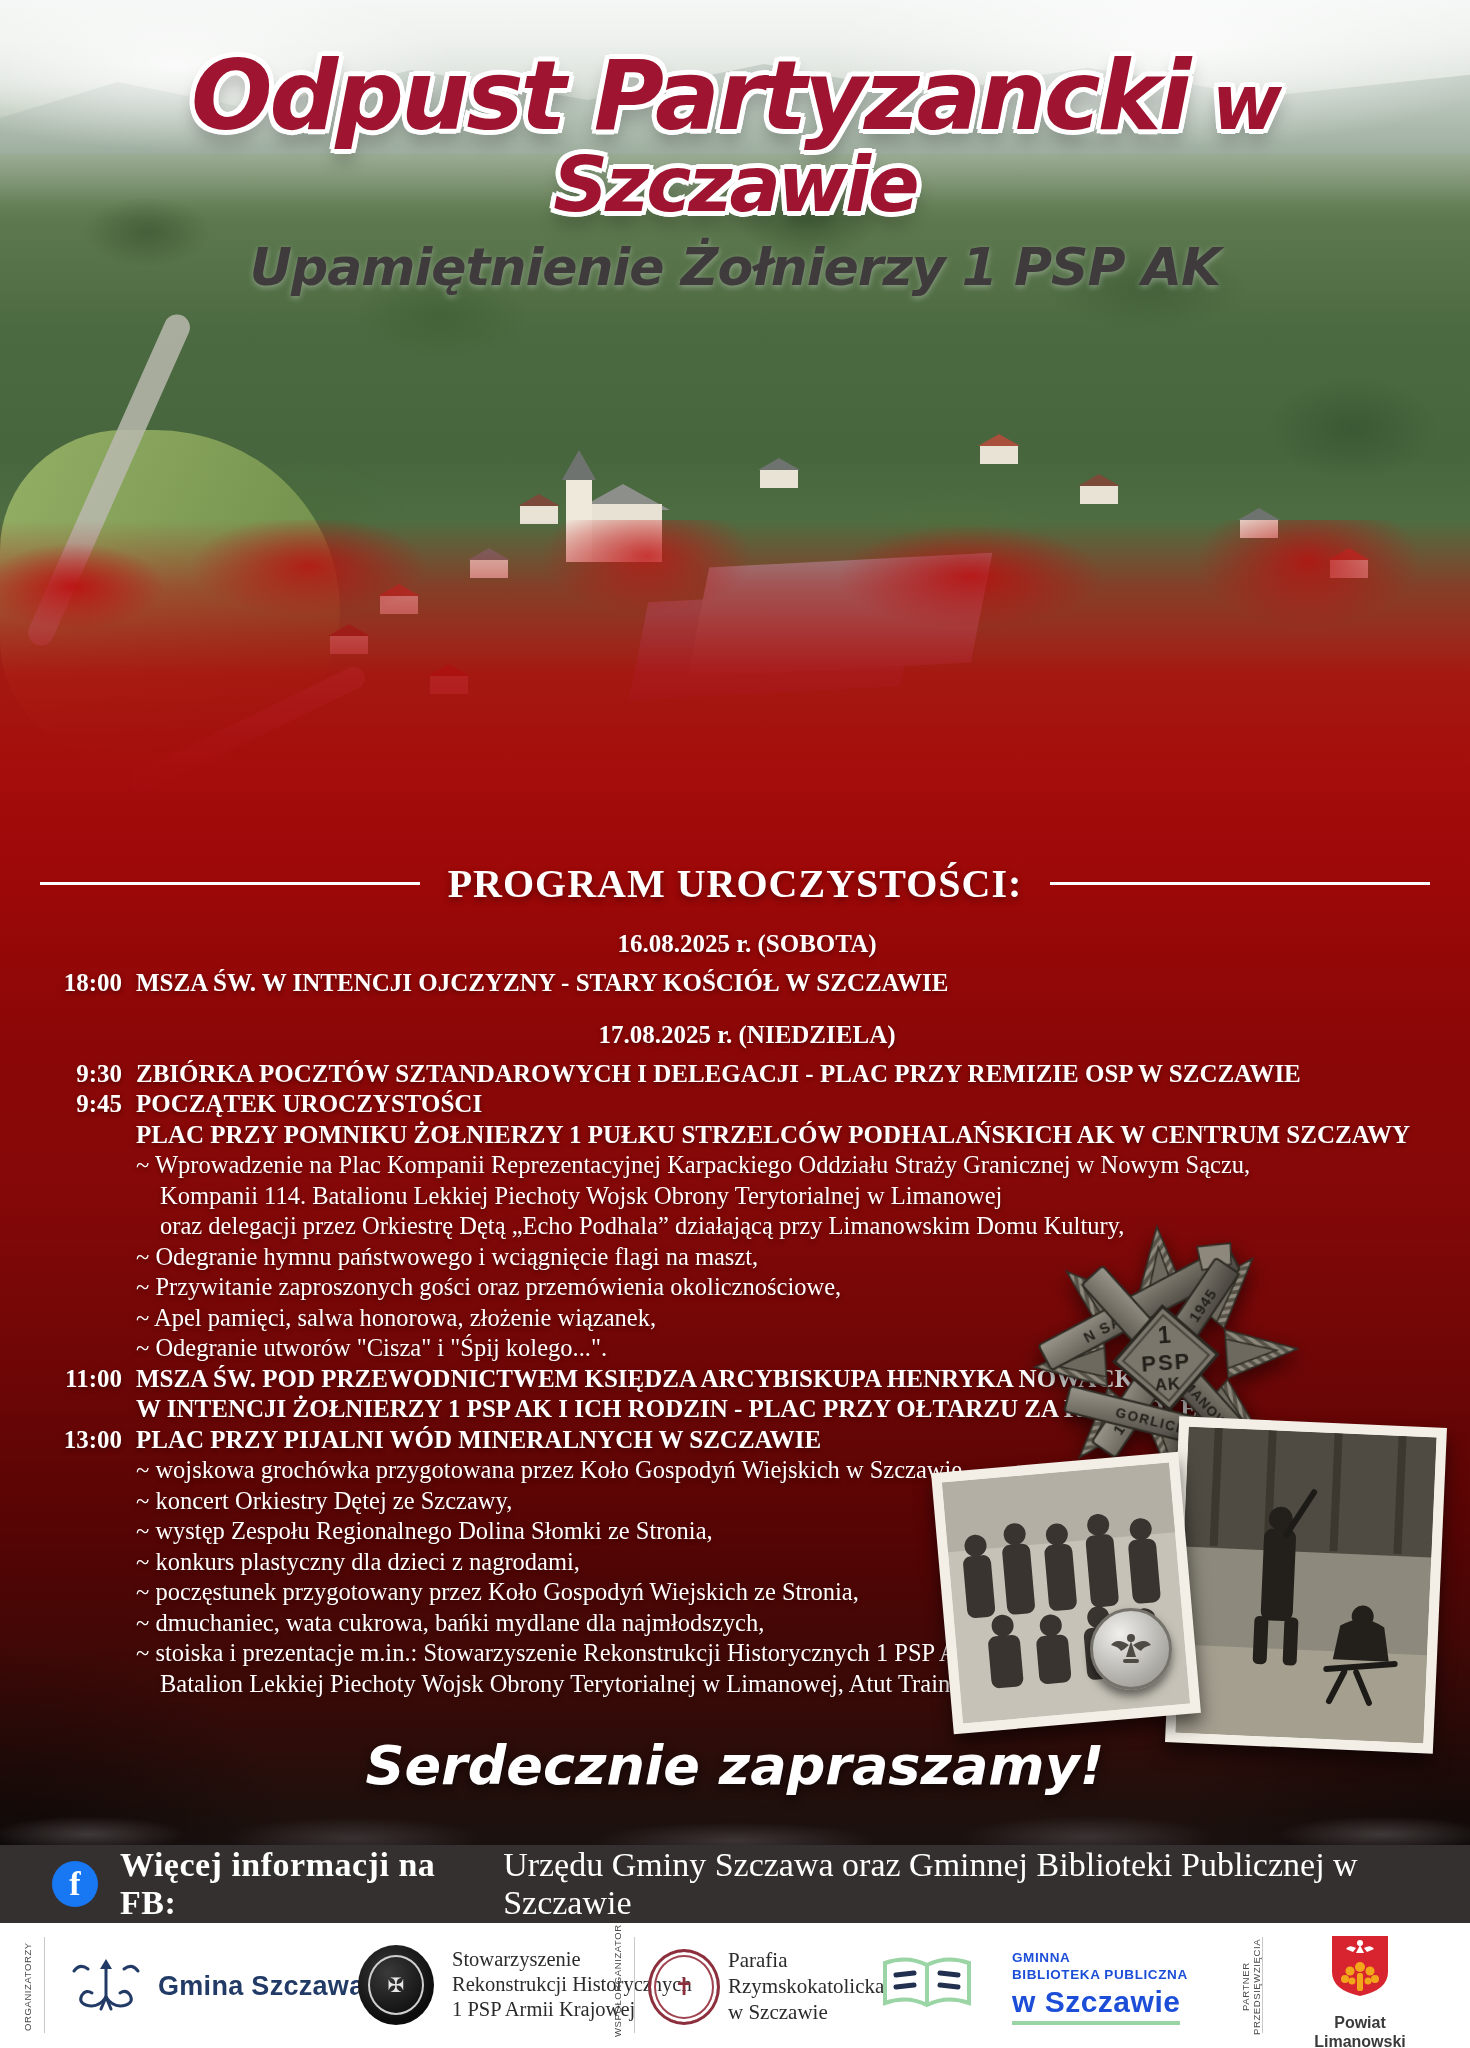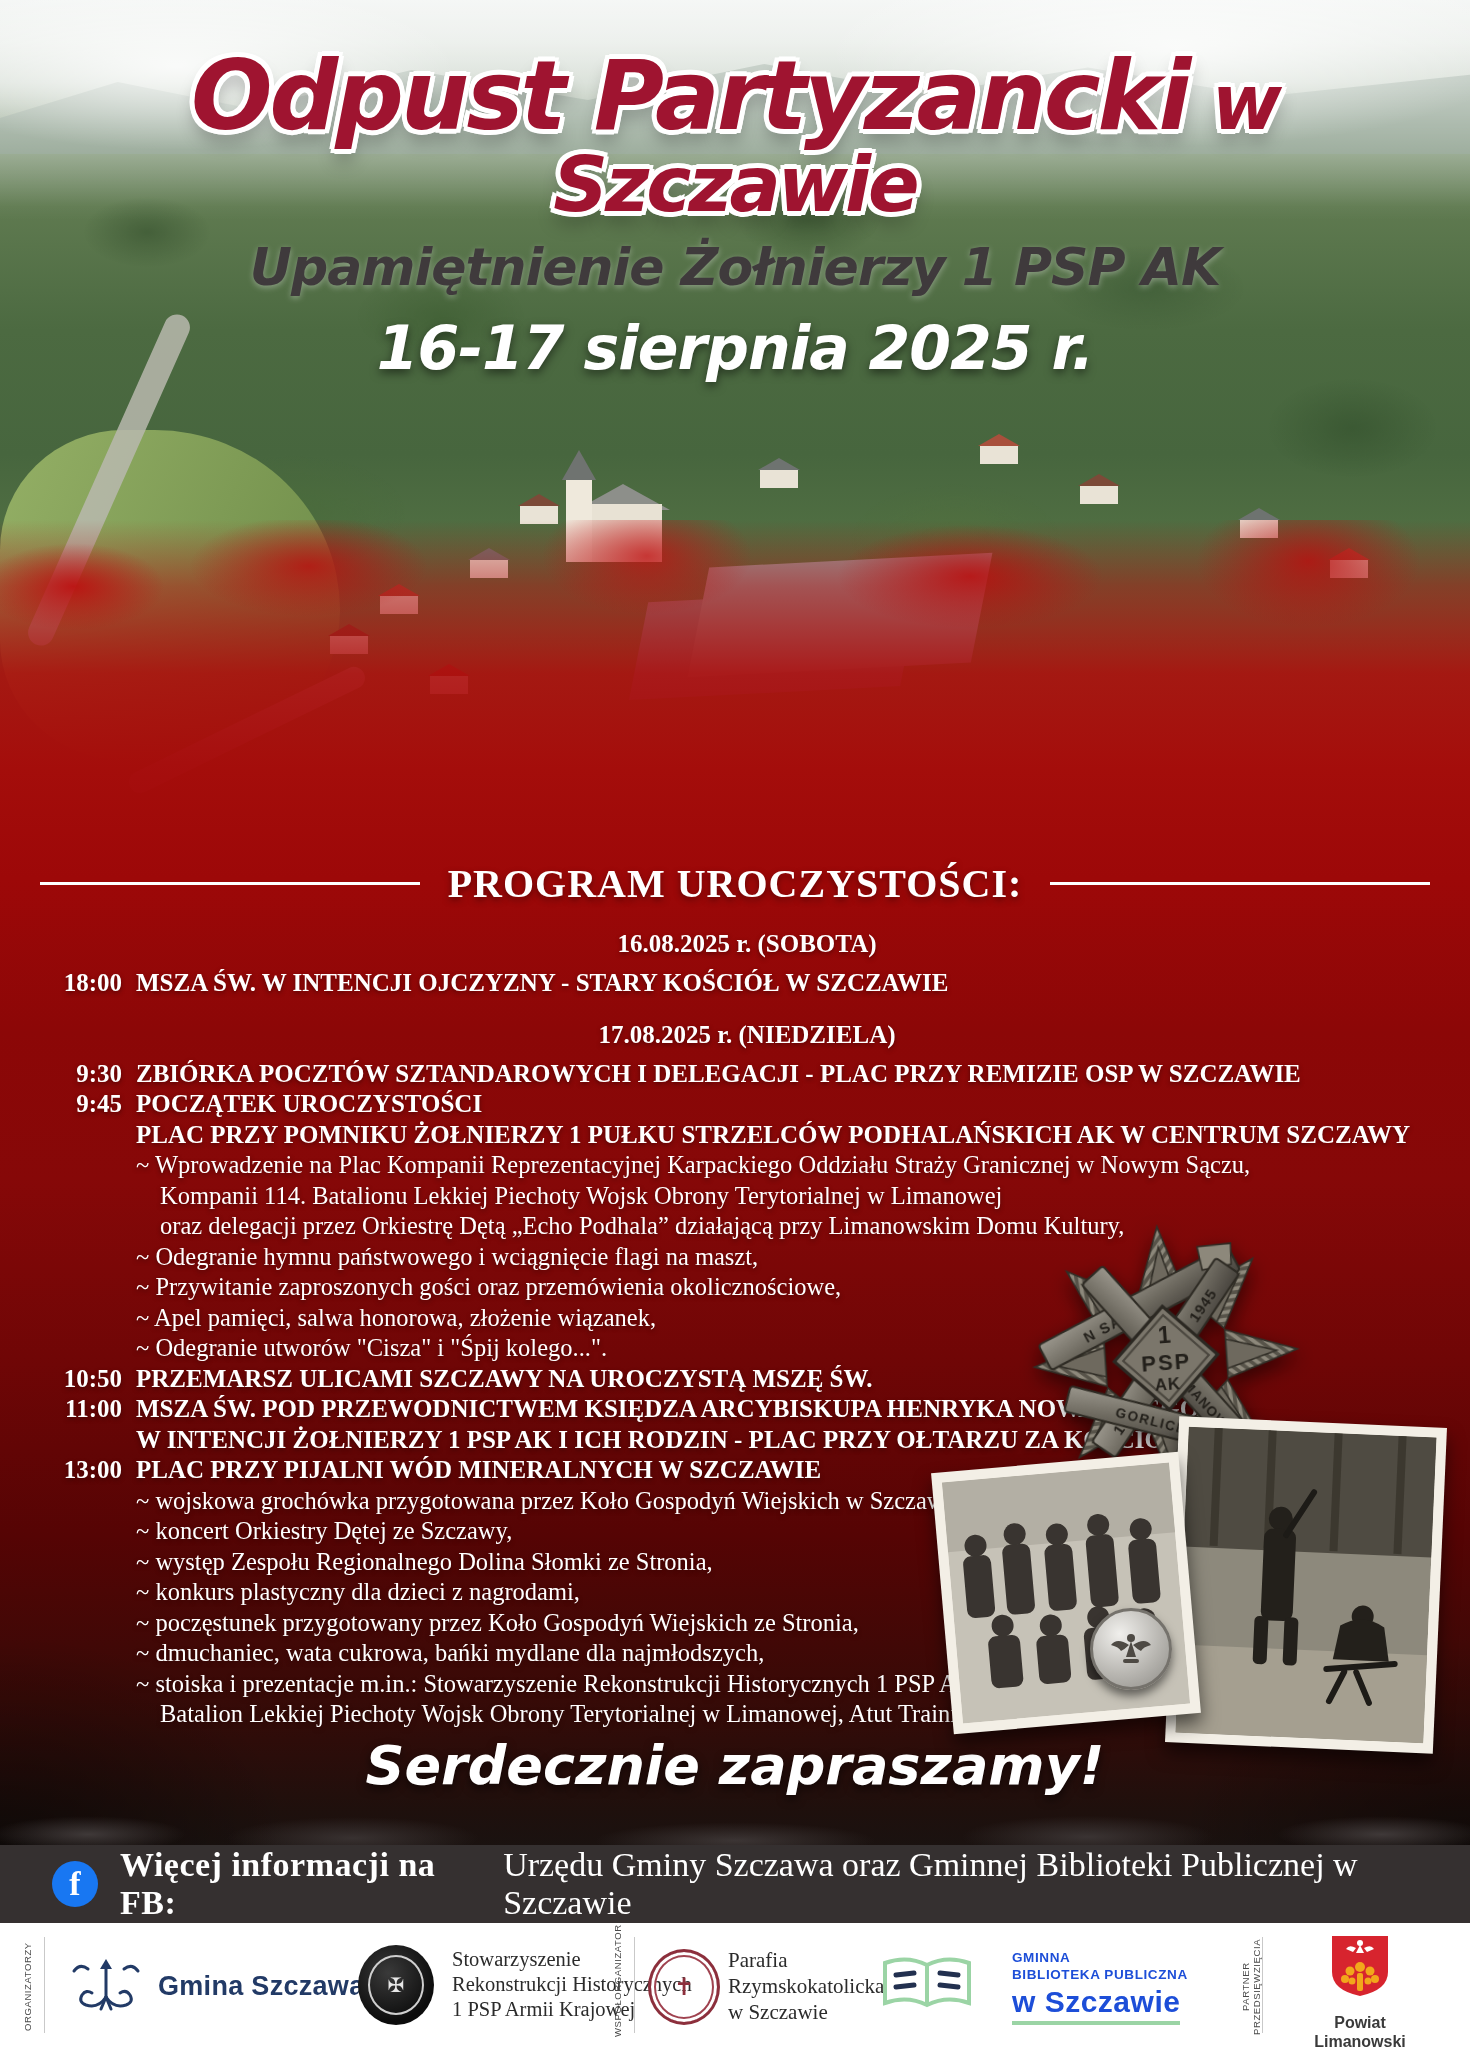--- a/index.html
+++ b/index.html
@@ -189,21 +189,20 @@
     <div class="house" style="top:560px;left:1330px;"></div>
   </div>
 
   <div class="red-overlay"></div>
   <div class="red-solid"></div>
   <div class="grunge"></div>
 
   <header class="titles">
     <h1 class="title"><span class="t-main">Odpust Partyzancki</span><span class="t-suffix"> w Szczawie</span></h1>
     <h2 class="subtitle">Upamiętnienie Żołnierzy 1 PSP AK</h2>
-    <div class="dates">16-17 sierpnia 2025 r.</div>
   </header>
 
   <section class="program">
     <div class="prog-head">
       <div class="ph-line l"></div>
       <h3 class="prog-title">PROGRAM UROCZYSTOŚCI:</h3>
       <div class="ph-line r"></div>
     </div>
     <div class="prog-rows">
 
@@ -265,24 +264,20 @@
         <div class="prog-row sub">
 
           <span class="prog-text">~ Apel pamięci, salwa honorowa, złożenie wiązanek,</span>
         </div>
 
         <div class="prog-row sub">
 
           <span class="prog-text">~ Odegranie utworów "Cisza" i "Śpij kolego...".</span>
         </div>
 
-        <div class="prog-row time">
-          <span class="prog-time">10:50</span>
-          <span class="prog-text">PRZEMARSZ ULICAMI SZCZAWY NA UROCZYSTĄ MSZĘ ŚW.</span>
-        </div>
 
         <div class="prog-row time">
           <span class="prog-time">11:00</span>
           <span class="prog-text">MSZA ŚW. POD PRZEWODNICTWEM KSIĘDZA ARCYBISKUPA HENRYKA NOWACKIEGO</span>
         </div>
 
         <div class="prog-row cont">
 
           <span class="prog-text">W INTENCJI ŻOŁNIERZY 1 PSP AK I ICH RODZIN - PLAC PRZY OŁTARZU ZA KOŚCIOŁEM</span>
         </div>

